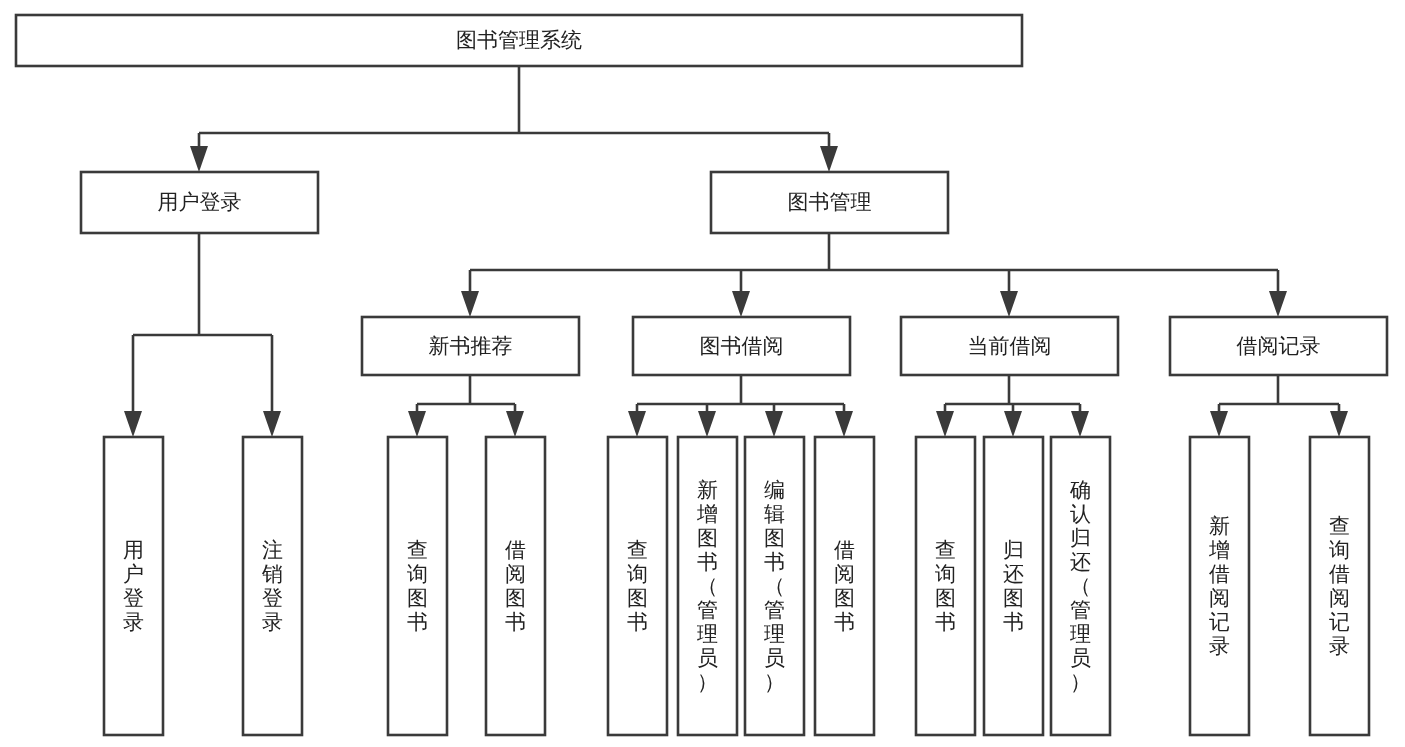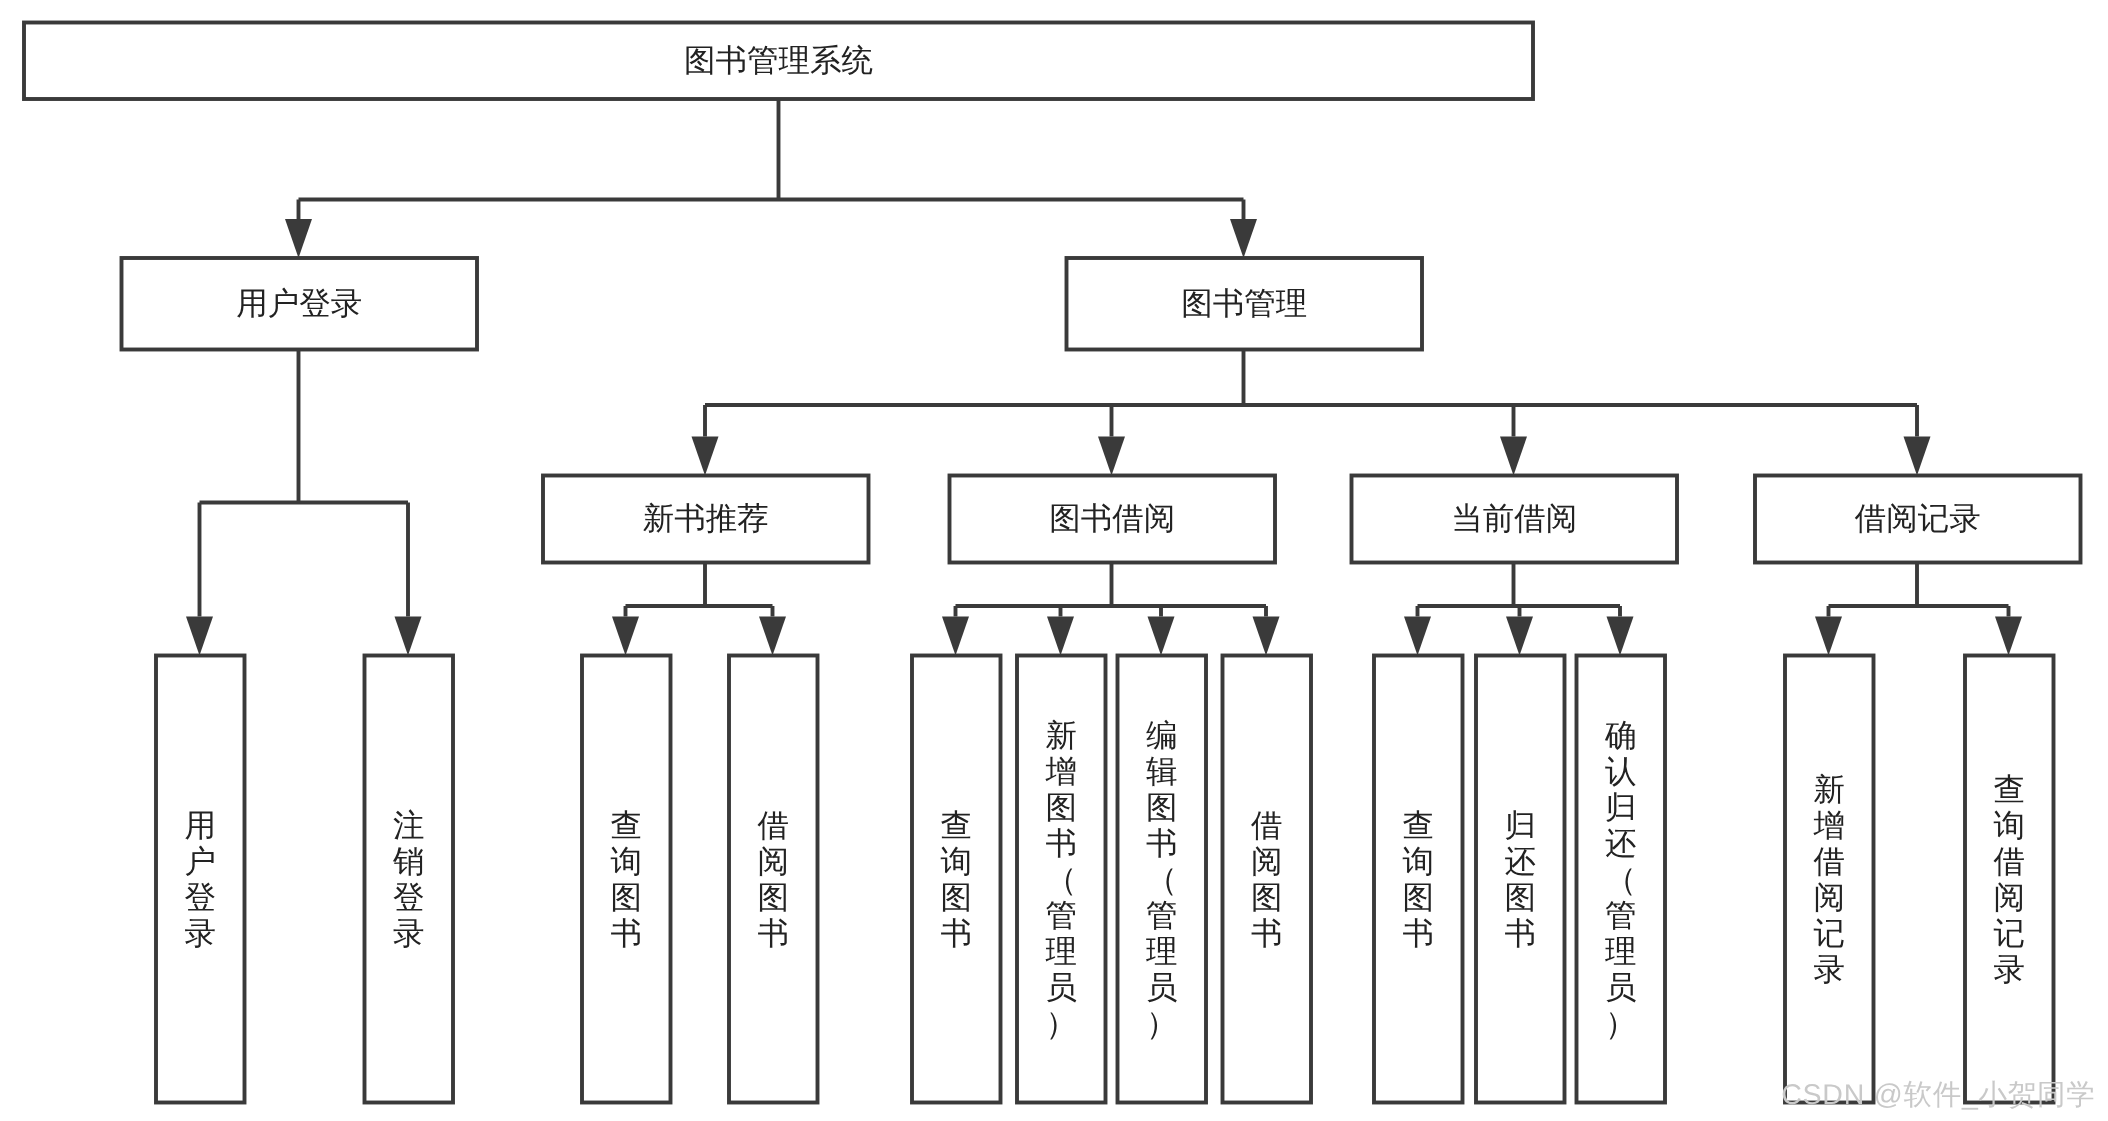--- a/index.html
+++ b/index.html
@@ -163,14 +163,13 @@
         <rect x="984" y="437" width="59" height="298" class="node-box"></rect>
         <text x="1013.5" y="557" class="node-label-v"><tspan x="1013.5" dy="0">归</tspan><tspan x="1013.5" dy="24">还</tspan><tspan x="1013.5" dy="24">图</tspan><tspan x="1013.5" dy="24">书</tspan></text>
         <rect x="1051" y="437" width="59" height="298" class="node-box"></rect>
         <text x="1080.5" y="497" class="node-label-v"><tspan x="1080.5" dy="0">确</tspan><tspan x="1080.5" dy="24">认</tspan><tspan x="1080.5" dy="24">归</tspan><tspan x="1080.5" dy="24">还</tspan><tspan x="1080.5" dy="24">（</tspan><tspan x="1080.5" dy="24">管</tspan><tspan x="1080.5" dy="24">理</tspan><tspan x="1080.5" dy="24">员</tspan><tspan x="1080.5" dy="24">）</tspan></text>
         <rect x="1190" y="437" width="59" height="298" class="node-box"></rect>
         <text x="1219.5" y="533" class="node-label-v"><tspan x="1219.5" dy="0">新</tspan><tspan x="1219.5" dy="24">增</tspan><tspan x="1219.5" dy="24">借</tspan><tspan x="1219.5" dy="24">阅</tspan><tspan x="1219.5" dy="24">记</tspan><tspan x="1219.5" dy="24">录</tspan></text>
         <rect x="1310" y="437" width="59" height="298" class="node-box"></rect>
         <text x="1339.5" y="533" class="node-label-v"><tspan x="1339.5" dy="0">查</tspan><tspan x="1339.5" dy="24">询</tspan><tspan x="1339.5" dy="24">借</tspan><tspan x="1339.5" dy="24">阅</tspan><tspan x="1339.5" dy="24">记</tspan><tspan x="1339.5" dy="24">录</tspan></text>
       </g>
   </svg>
-  <div class="watermark-text">CSDN @软件_小贺同学</div>
 </div>
 
 </body></html>

